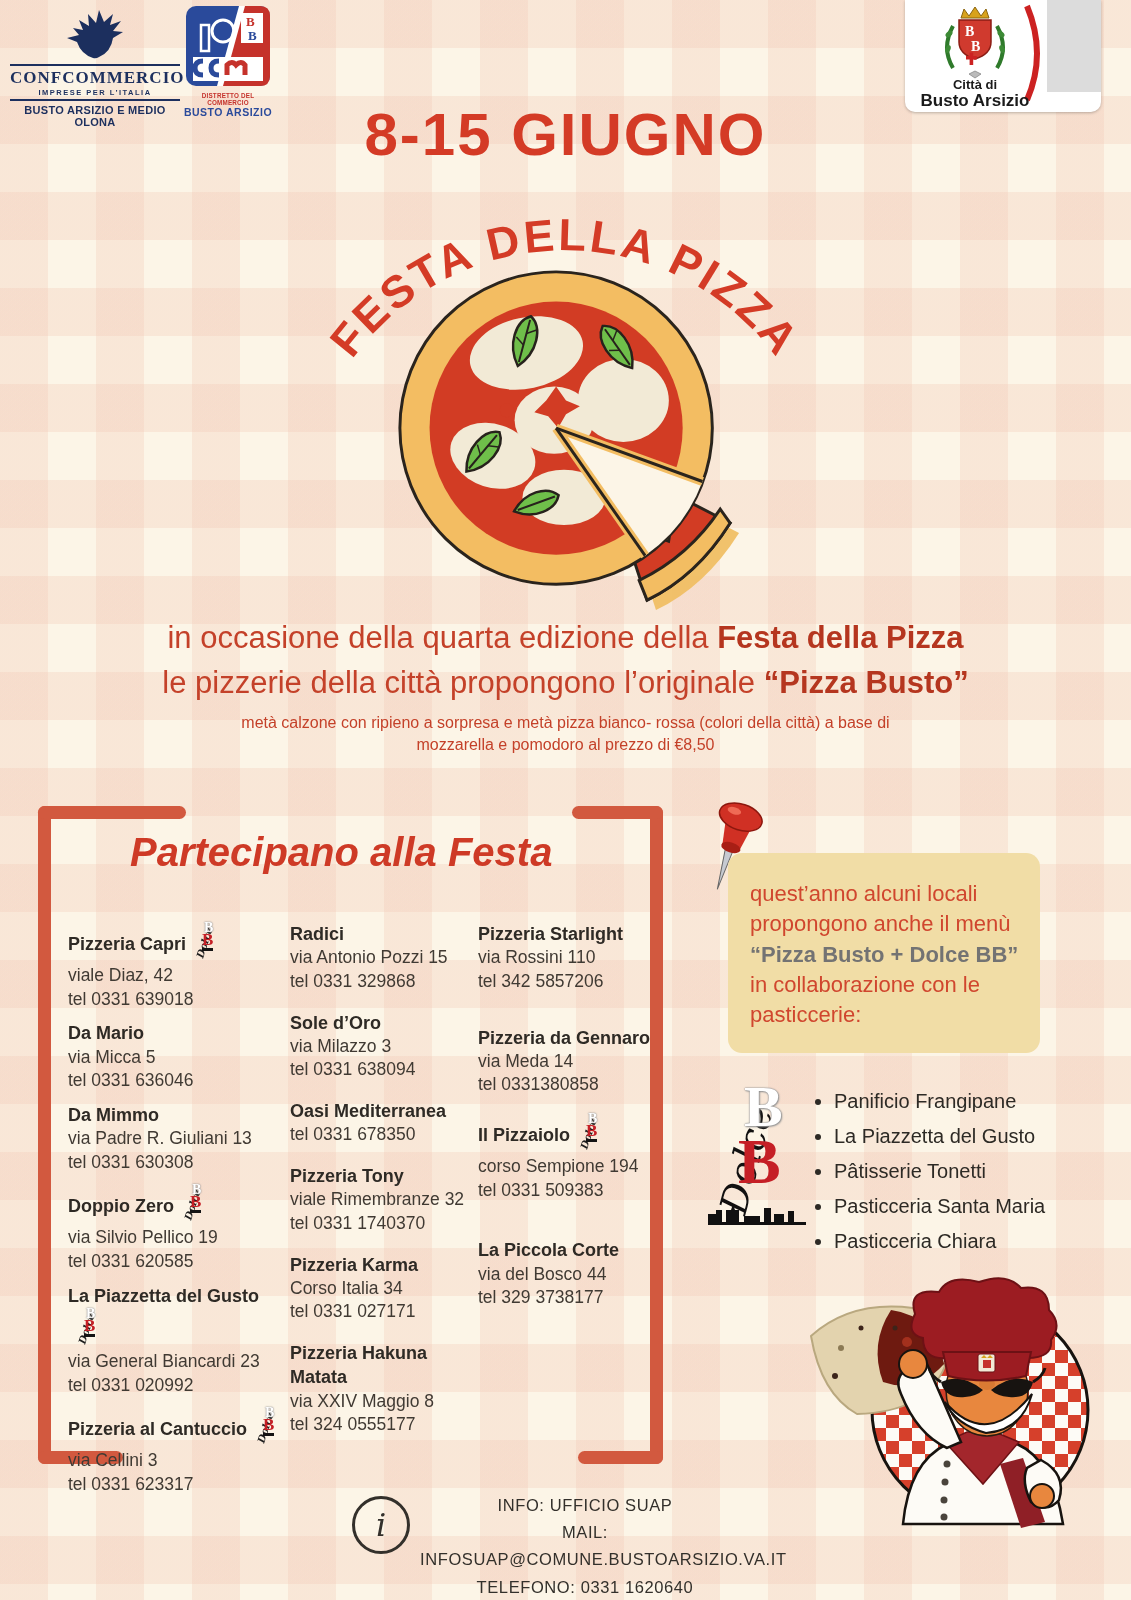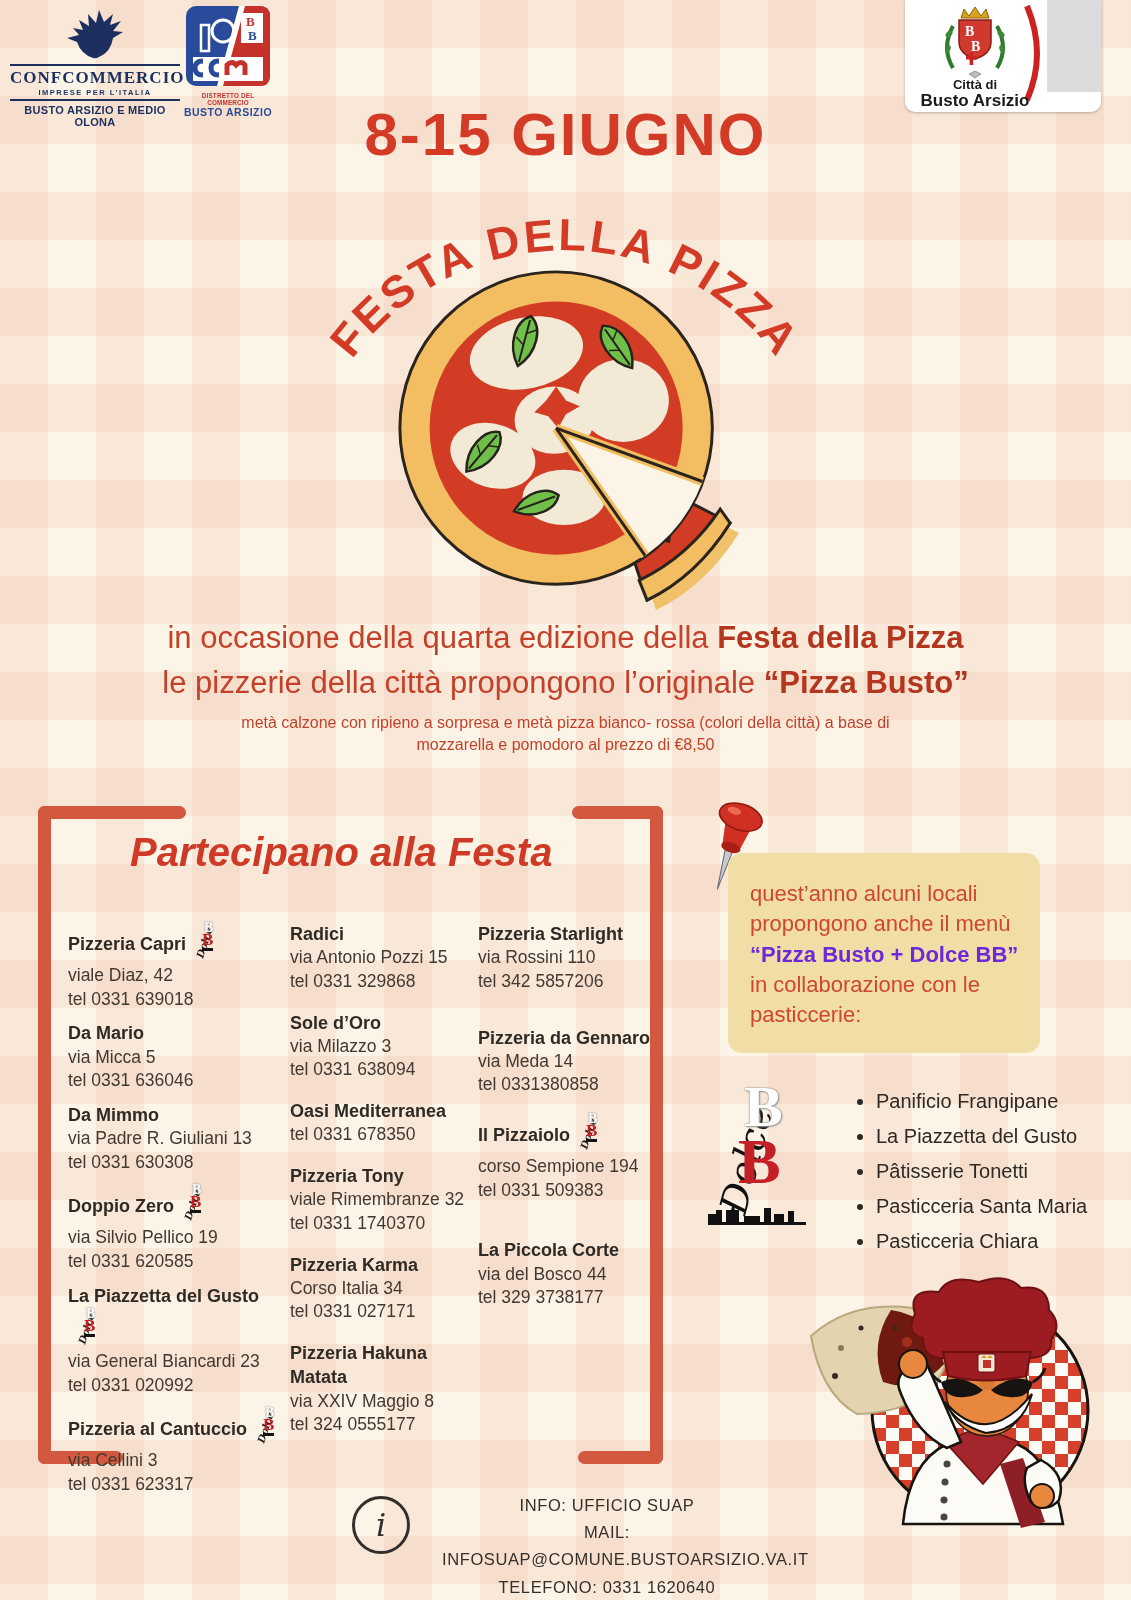--- a/index.html
+++ b/index.html
@@ -51,32 +51,32 @@
   .col3 .entry.gap-big{margin-top:36px;}
   
   .dmini{display:inline-block;position:relative;width:30px;height:42px;vertical-align:-14px;margin-left:7px;}
   .dmini-script{position:absolute;left:-4px;top:14px;font-family:"DejaVu Serif",serif;font-style:italic;font-size:10px;color:#1d1d1d;transform:rotate(-72deg);}
   .dmini-bs{position:absolute;left:11px;top:0;}
   .dmini-b1{display:block;color:#fff;text-shadow:0 0 1px #8a8a8a,0 0 2px #8a8a8a;font-family:"Liberation Serif",serif;font-weight:bold;font-size:14px;line-height:11px;}
   .dmini-b2{display:block;color:#c51f26;font-family:"Liberation Serif",serif;font-weight:bold;font-size:17px;line-height:14px;margin-left:-2px;border-bottom:3px solid #141414;padding-bottom:1px;}
   
   .note{left:728px;top:853px;width:312px;background:#f1dda6;border-radius:14px;padding:26px 20px 22px 22px;box-sizing:border-box;}
   .note-text{font-size:22px;color:#d0462e;line-height:1.38;}
-  .note-text b{color:#6d28d9;}
+  .note-text b{color:#737373;}
   
   .dbig{left:698px;top:1082px;width:118px;height:170px;}
   .dbig-script{position:absolute;left:-6px;top:56px;font-family:"DejaVu Serif",serif;font-style:italic;font-size:38px;color:#111;transform:rotate(-75deg);}
   .dbig-b1{position:absolute;left:46px;top:-4px;color:#fff;text-shadow:0 0 1px #8a8a8a,0 0 2px #8a8a8a,1px 1px 2px #9a9a9a;font-family:"Liberation Serif",serif;font-weight:bold;font-size:58px;line-height:58px;}
   .dbig-b2{position:absolute;left:40px;top:48px;color:#c51f26;font-family:"Liberation Serif",serif;font-weight:bold;font-size:64px;line-height:64px;}
   .dbig-sky{position:absolute;left:10px;top:118px;}
   
-  .past-list{left:858px;top:1085px;margin:0;padding:0 0 0 18px;color:#2d2a25;}
+  .past-list{left:816px;top:1085px;margin:0;padding:0 0 0 18px;color:#2d2a25;}
   .past-list li{font-size:20px;line-height:1.6;margin-bottom:3px;}
   
-  .footer{left:442px;top:1492px;width:330px;text-align:center;color:#33302b;}
+  .footer{left:420px;top:1492px;width:330px;text-align:center;color:#33302b;}
   .footer-line{font-size:16.5px;line-height:1.65;letter-spacing:0.6px;font-weight:500;}
   .info-badge{left:352px;top:1496px;width:52px;height:52px;border:3px solid #33302b;border-radius:50%;
      display:flex;align-items:center;justify-content:center;
      font-family:"DejaVu Serif",serif;font-style:italic;font-size:32px;color:#33302b;}
 </style>
 </head>
 <body>
 
 <div class="page">
 

